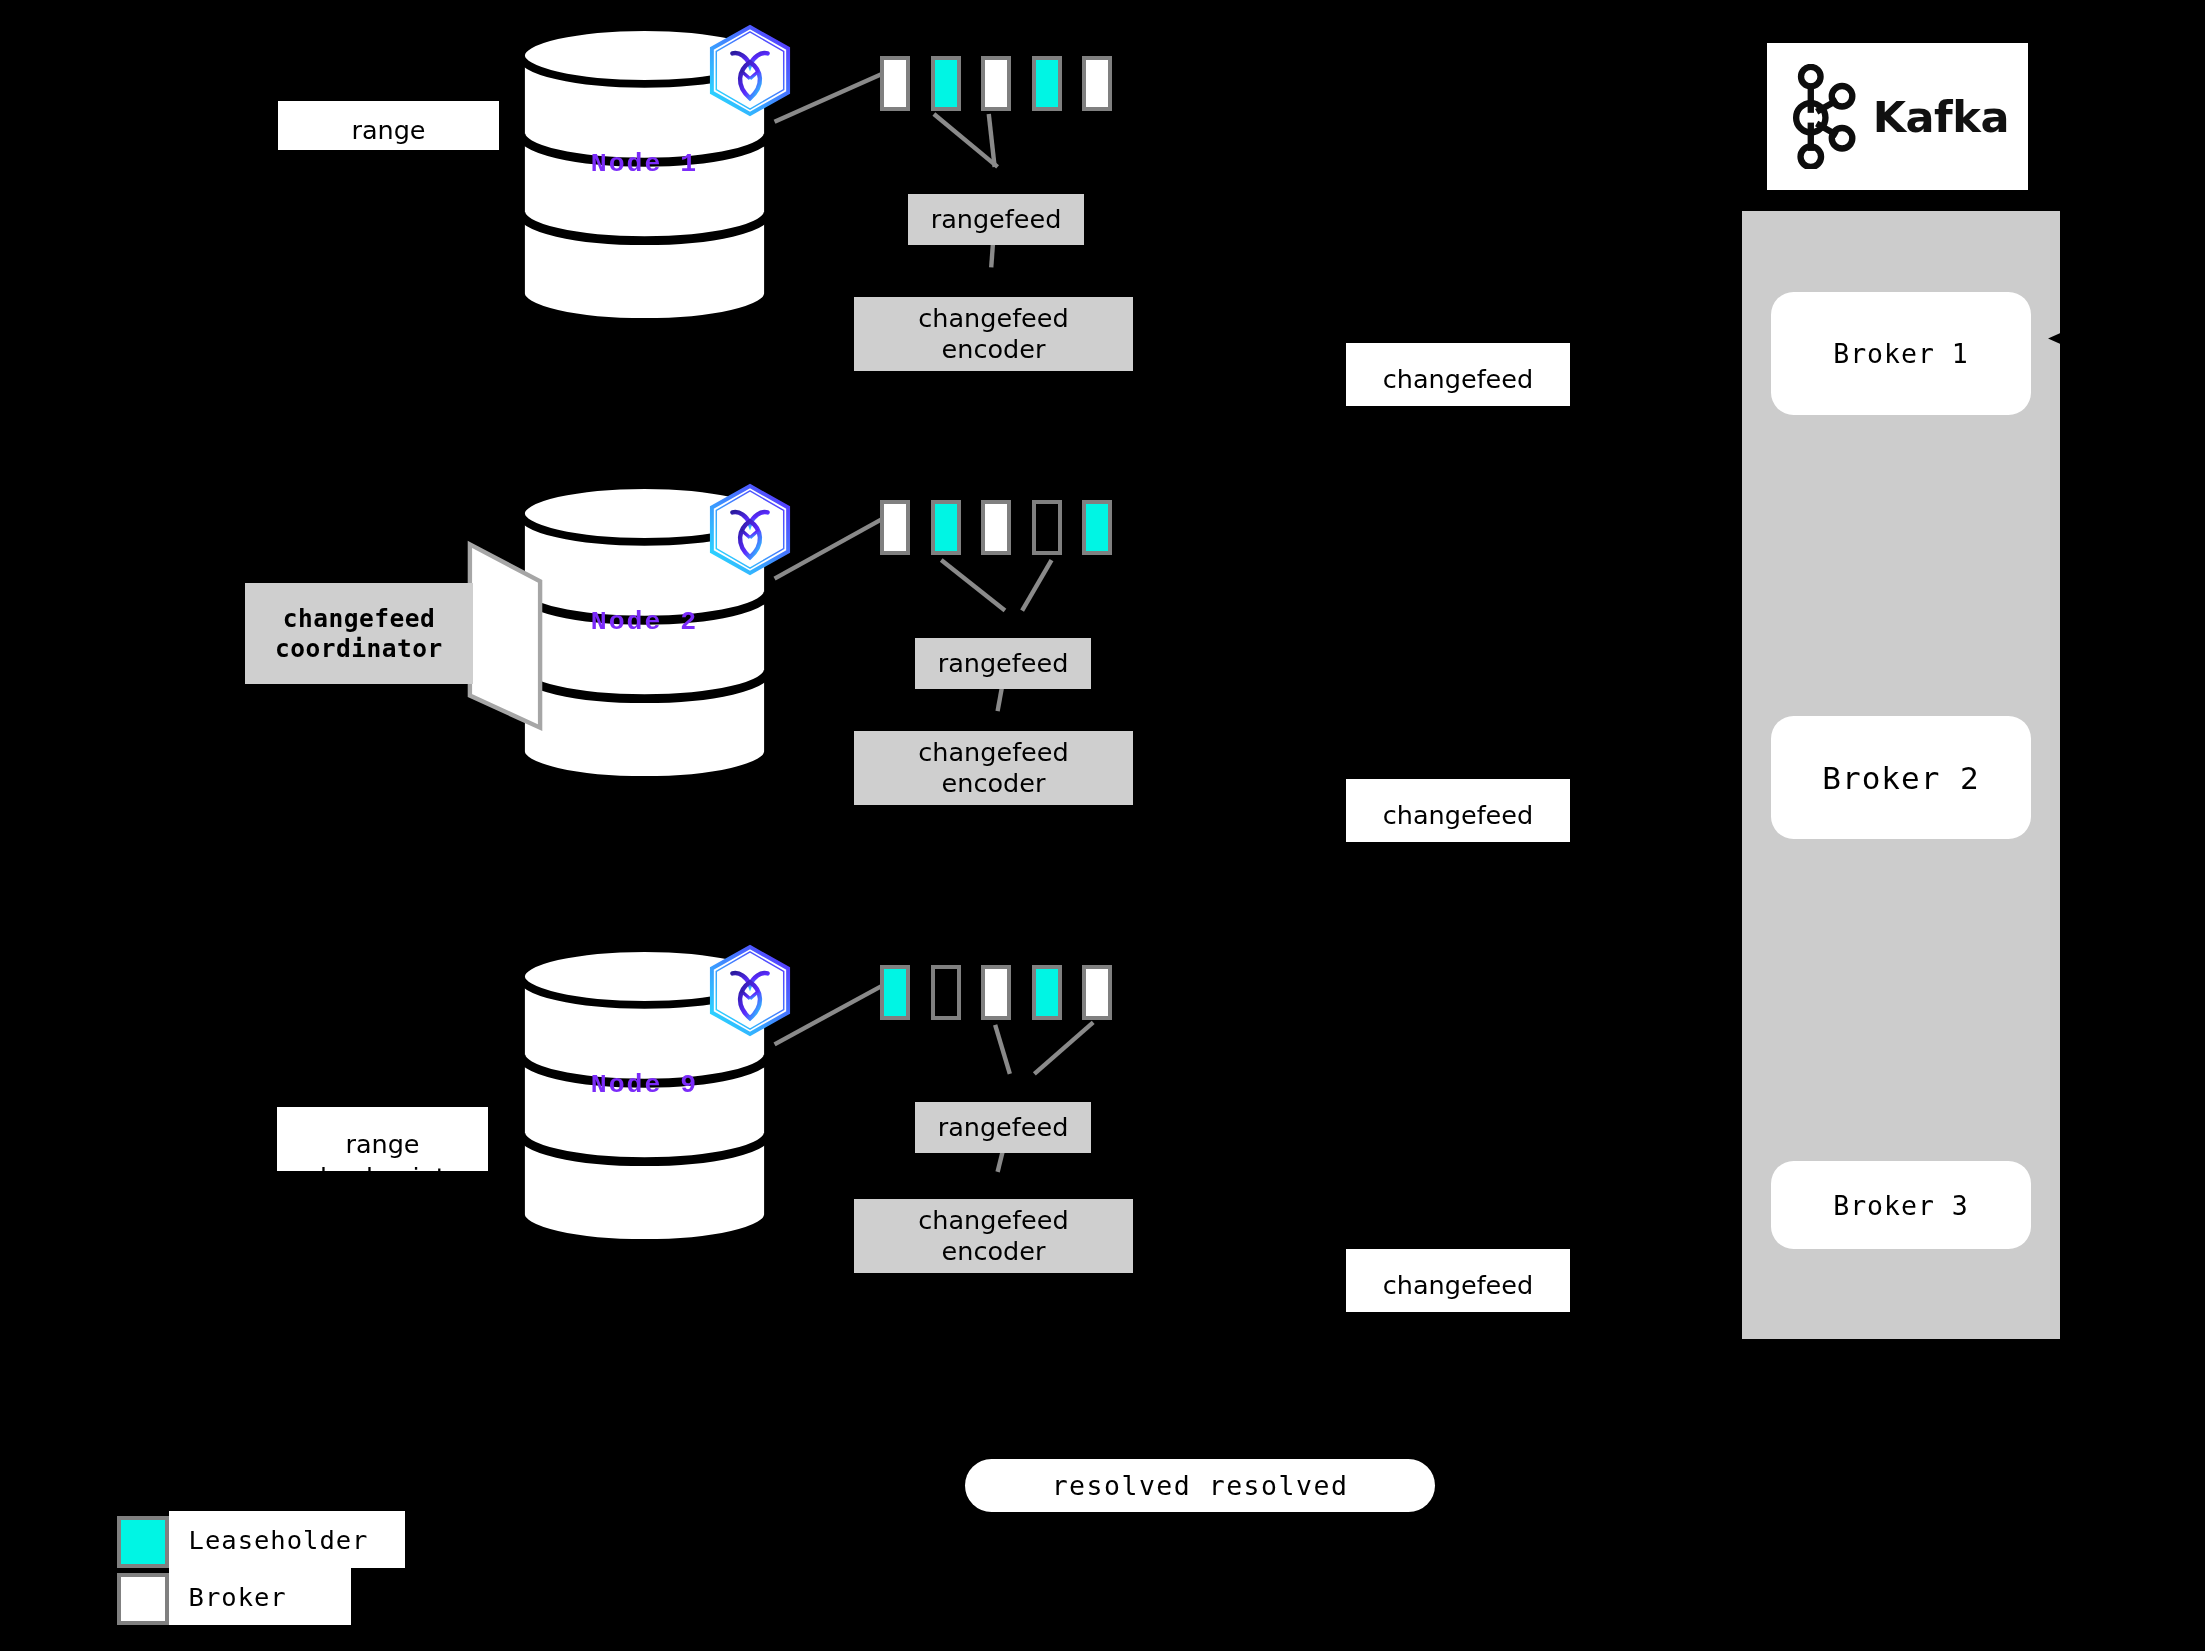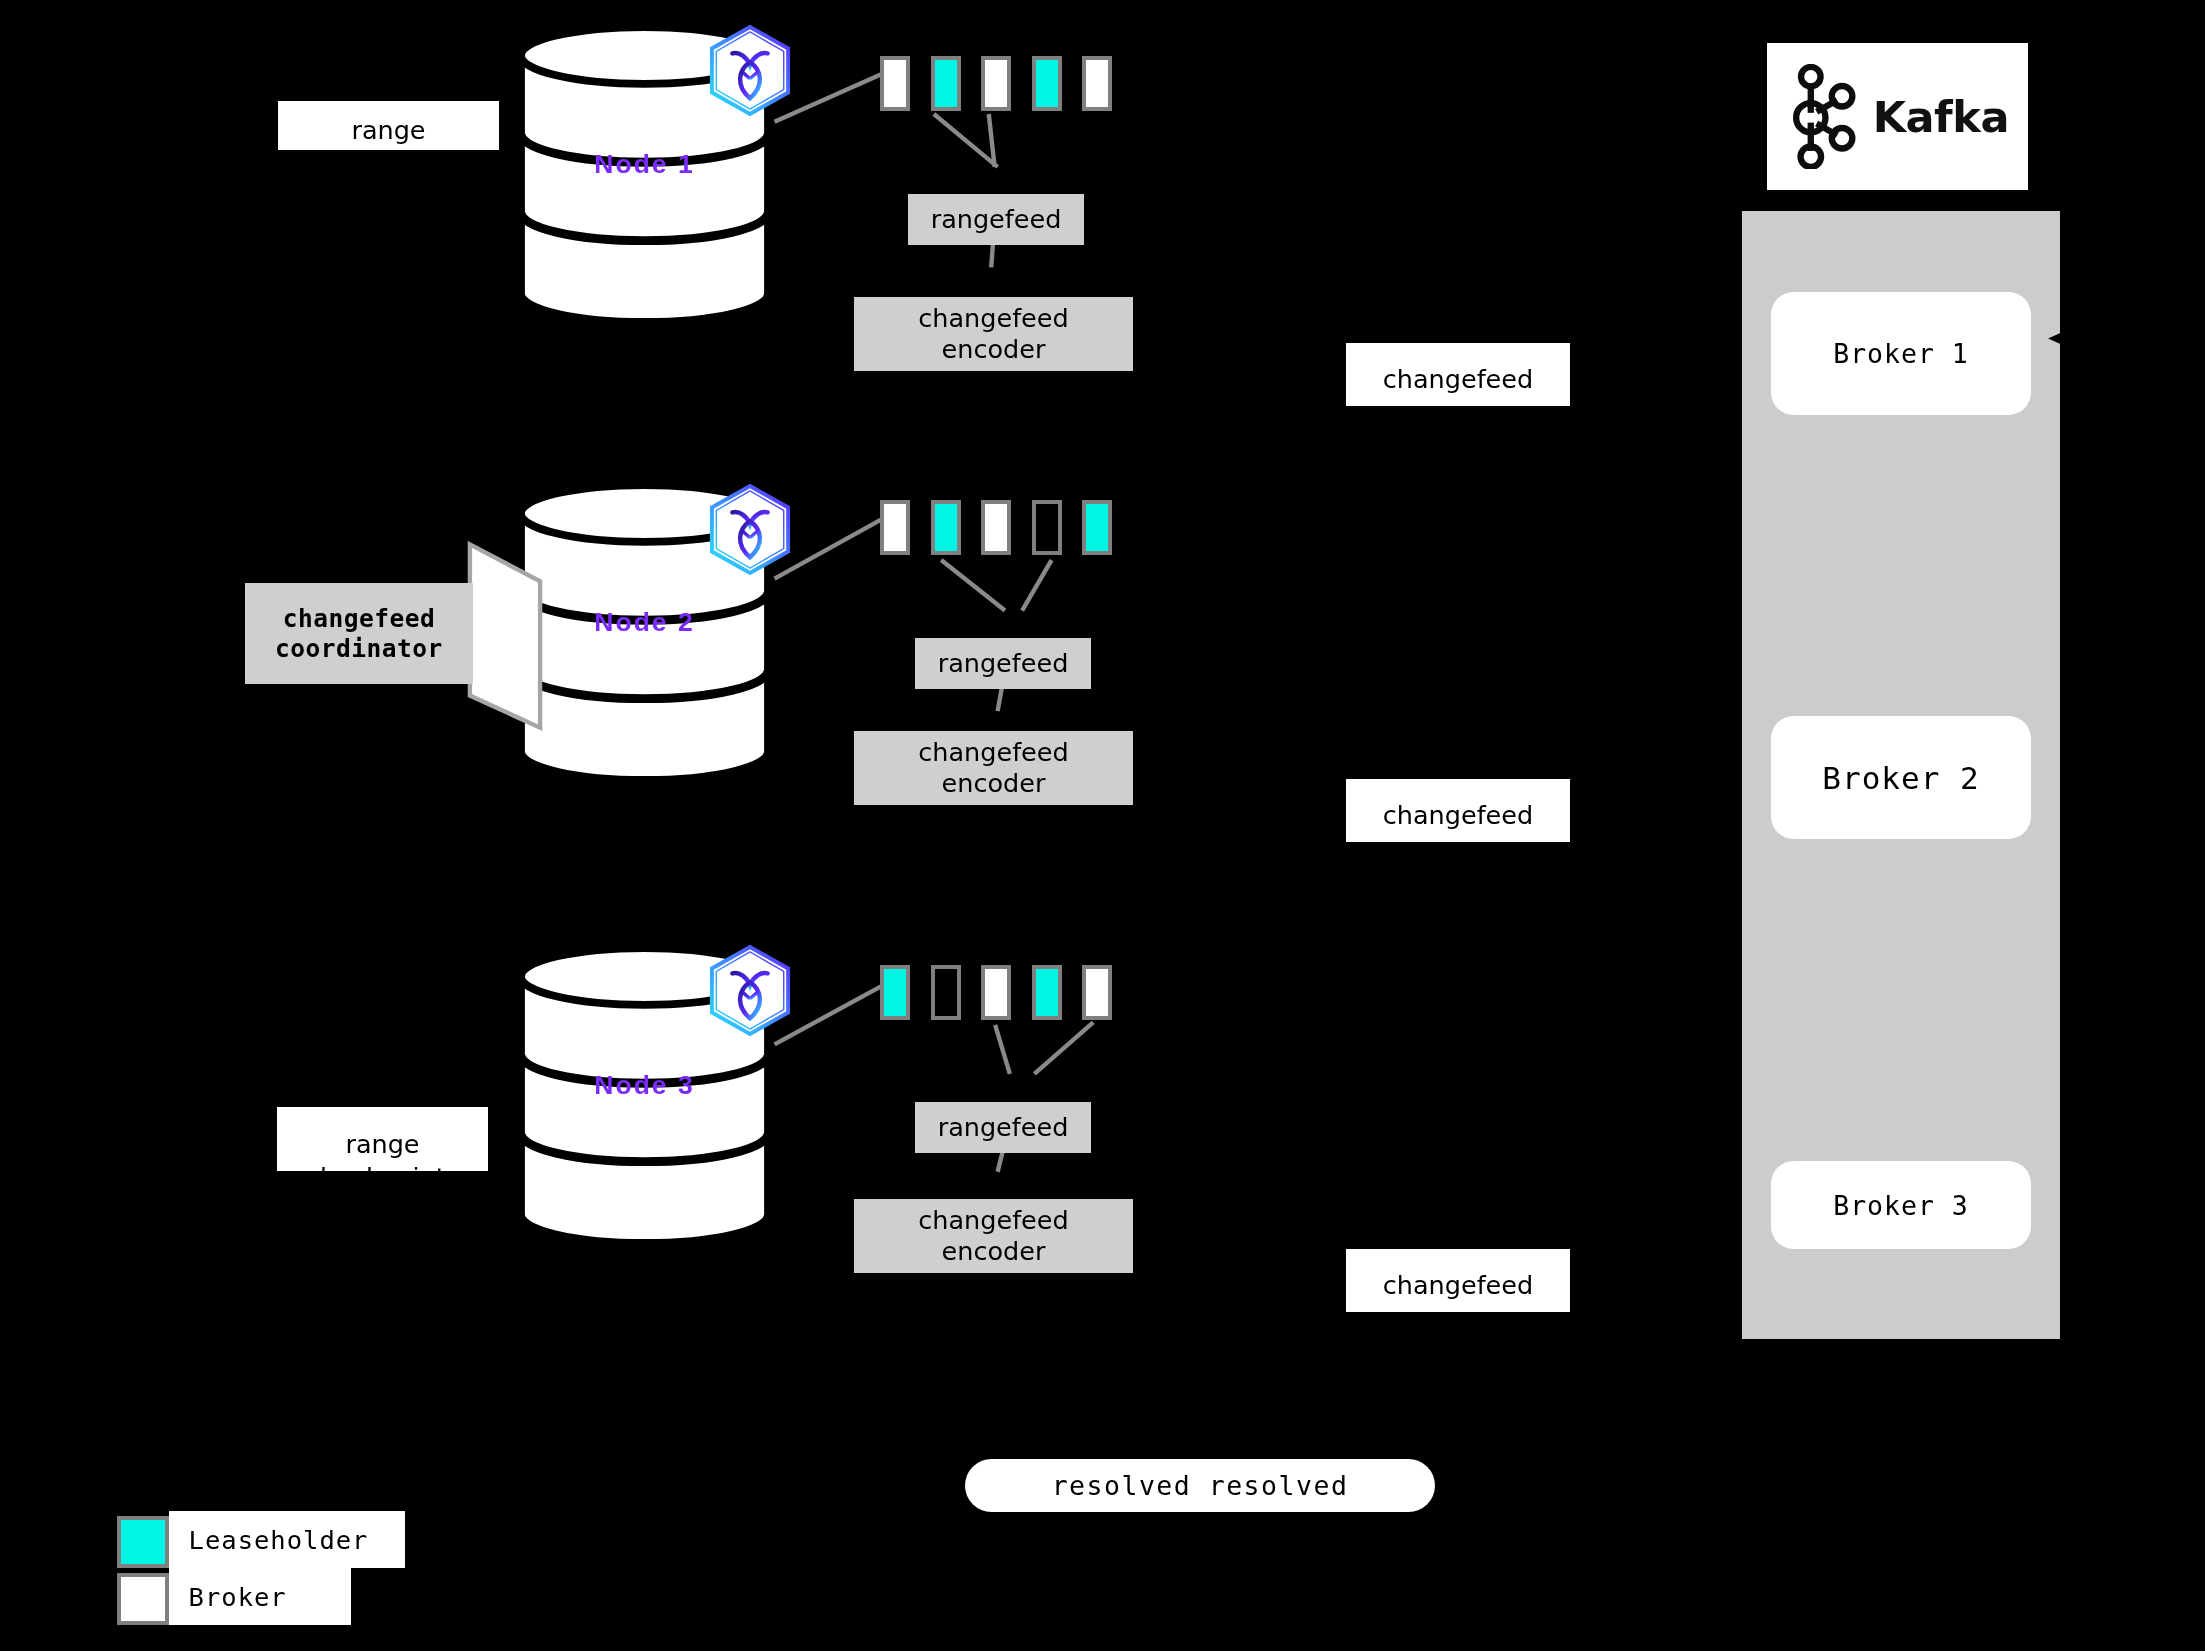--- a/index.html
+++ b/index.html
@@ -8,21 +8,21 @@
   .stage{position:absolute;inset:0;}
 
   
   .abs{position:absolute;}
 
   
   .cyl{position:absolute;}
   .cyl svg{display:block;}
   .node-label{position:absolute;left:0;width:100%;text-align:center;
       color:#7b2bf9;font-weight:bold;letter-spacing:2px;
-      font-family:Liberation Sans, sans-serif;}
+      font-family:Liberation Mono, monospace;}
 
   
   .crlogo{position:absolute;}
 
   
   .ranges{position:absolute;display:flex;}
   .rbox{width:30px;height:55px;border:4.4px solid #808080;box-sizing:border-box;
         margin-right:20.6px;}
   .rbox.lease{background:#00f5e4;}
   .rbox.replica{background:#ffffff;}
@@ -204,21 +204,21 @@
 messages</div>
   </div>
 
   <div class="cyl" style="left:512px;top:946px;">
     <svg width="265" height="299" viewBox="0 0 540 610">
       <path d="M18,62 L18,548 A252,58 0 0 0 522,548 L522,62 Z" fill="#fff" stroke="#000" stroke-width="16"></path>
       <ellipse cx="270" cy="62" rx="252" ry="58" fill="#fff" stroke="#000" stroke-width="16"></ellipse>
       <path d="M18,222 A252,58 0 0 0 522,222" fill="none" stroke="#000" stroke-width="18"></path>
       <path d="M18,382 A252,58 0 0 0 522,382" fill="none" stroke="#000" stroke-width="18"></path>
     </svg>
-    <div class="node-label" style="top:124px;font-size:26.5px;">Node 3</div>
+    <div class="node-label" style="top:124px;font-size:26.5px;">Node 9</div>
   </div>
 
   <div class="crlogo" style="left:707px;top:944px;">
     <svg width="86" height="93" viewBox="0 0 176 190">
       <polygon points="88,6 166,50 166,140 88,184 10,140 10,50" fill="#fff" stroke="url(#hexg)" stroke-width="8"></polygon>
       <polygon points="88,16 157,56 157,134 88,174 19,134 19,56" fill="none" stroke="url(#hexg)" stroke-width="3"></polygon>
       <path d="M52,60 C66,56 82,68 88,84 C94,68 110,56 124,60" fill="none" stroke="url(#bugg)" stroke-width="9" stroke-linecap="round"></path>
       <path d="M88,78 C112,94 118,126 88,152 C58,126 64,94 88,78 Z" fill="none" stroke="url(#bugg)" stroke-width="9"></path>
       <path d="M88,96 L88,152" stroke="url(#bugg)" stroke-width="8"></path>
       <path d="M88,112 L70,96 M88,112 L106,96" stroke="url(#bugg)" stroke-width="7" fill="none"></path>

